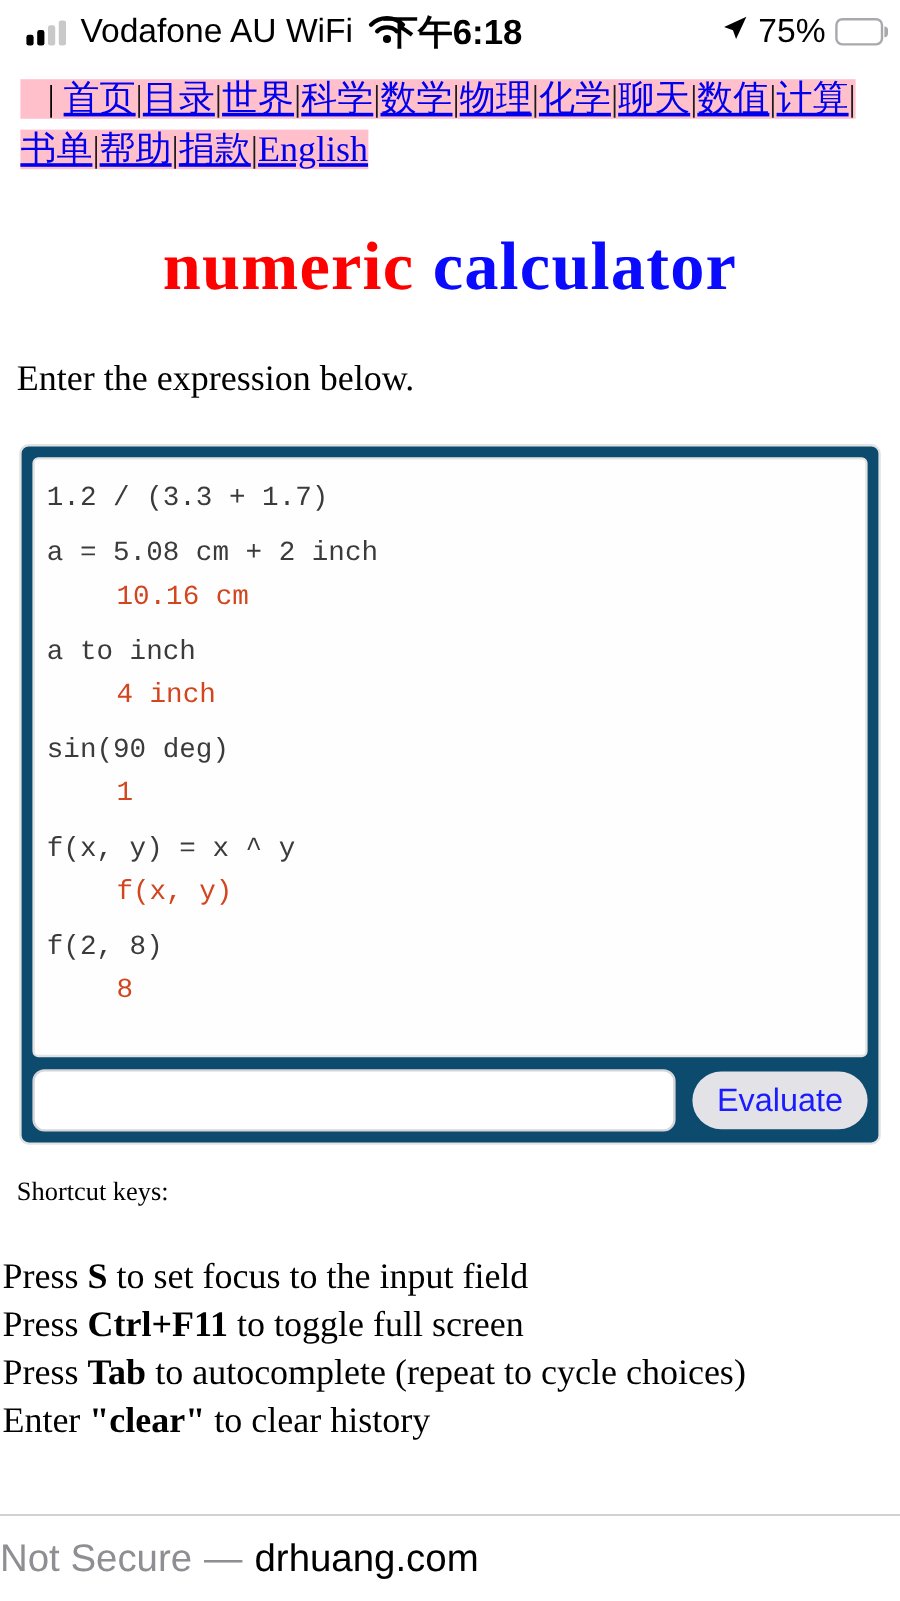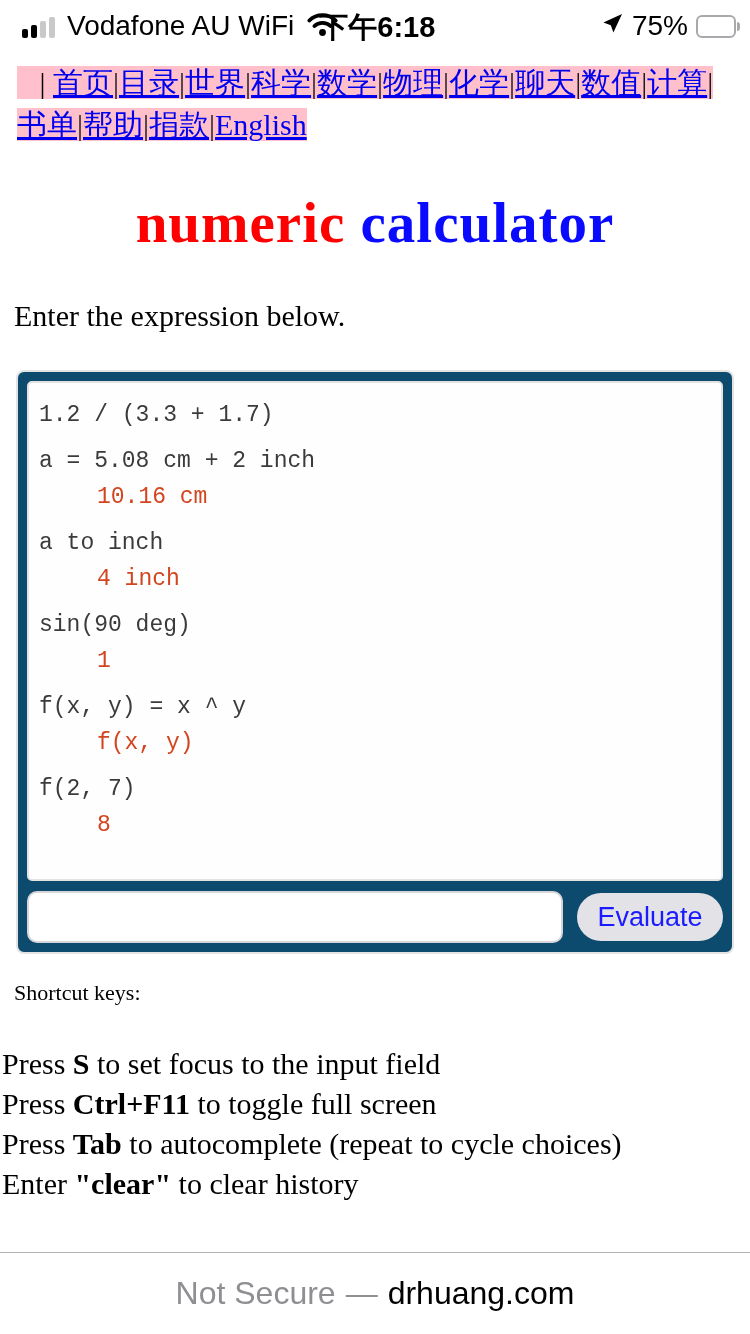--- a/index.html
+++ b/index.html
@@ -145,24 +145,24 @@
     margin-top: 38px;
     font-size: 30px;
     line-height: 40px;
   }
   .shortcut-list li { padding-left: 2px; }
   .shortcut-list b { font-weight: 700; }
 
   
   .browser-bar {
     position: absolute; left: 0; bottom: 0;
-    width: 750px; height: 82px;
+    width: 750px; height: 72px;
     background: #ffffff;
     border-top: 1px solid #b4b4b4;
-    display: flex; align-items: center; justify-content: center;
+    display: flex; align-items: center; 
     font-family: "Liberation Sans", sans-serif;
     font-size: 32px;
     cursor: pointer;
   }
   .bb-secure { color: #8e8e93; }
   .bb-sep    { color: #8e8e93; margin: 0 10px; }
   .bb-domain { color: #000; }
 </style>
 </head>
 <body>
@@ -222,21 +222,21 @@
       </div>
       <div class="hist-entry">
         <div class="hist-expr">sin(90 deg)</div>
         <div class="hist-result">1</div>
       </div>
       <div class="hist-entry">
         <div class="hist-expr">f(x, y) = x ^ y</div>
         <div class="hist-result">f(x, y)</div>
       </div>
       <div class="hist-entry">
-        <div class="hist-expr">f(2, 7)</div>
+        <div class="hist-expr">f(2, 8)</div>
         <div class="hist-result">8</div>
       </div>
     </div>
   <div class="input-row">
     <input class="expr-input" type="text" placeholder="" style="">
     <button class="evaluate-btn">Evaluate</button>
   </div>
 </div>
 
 <p class="shortcut-heading">Shortcut keys:</p>

